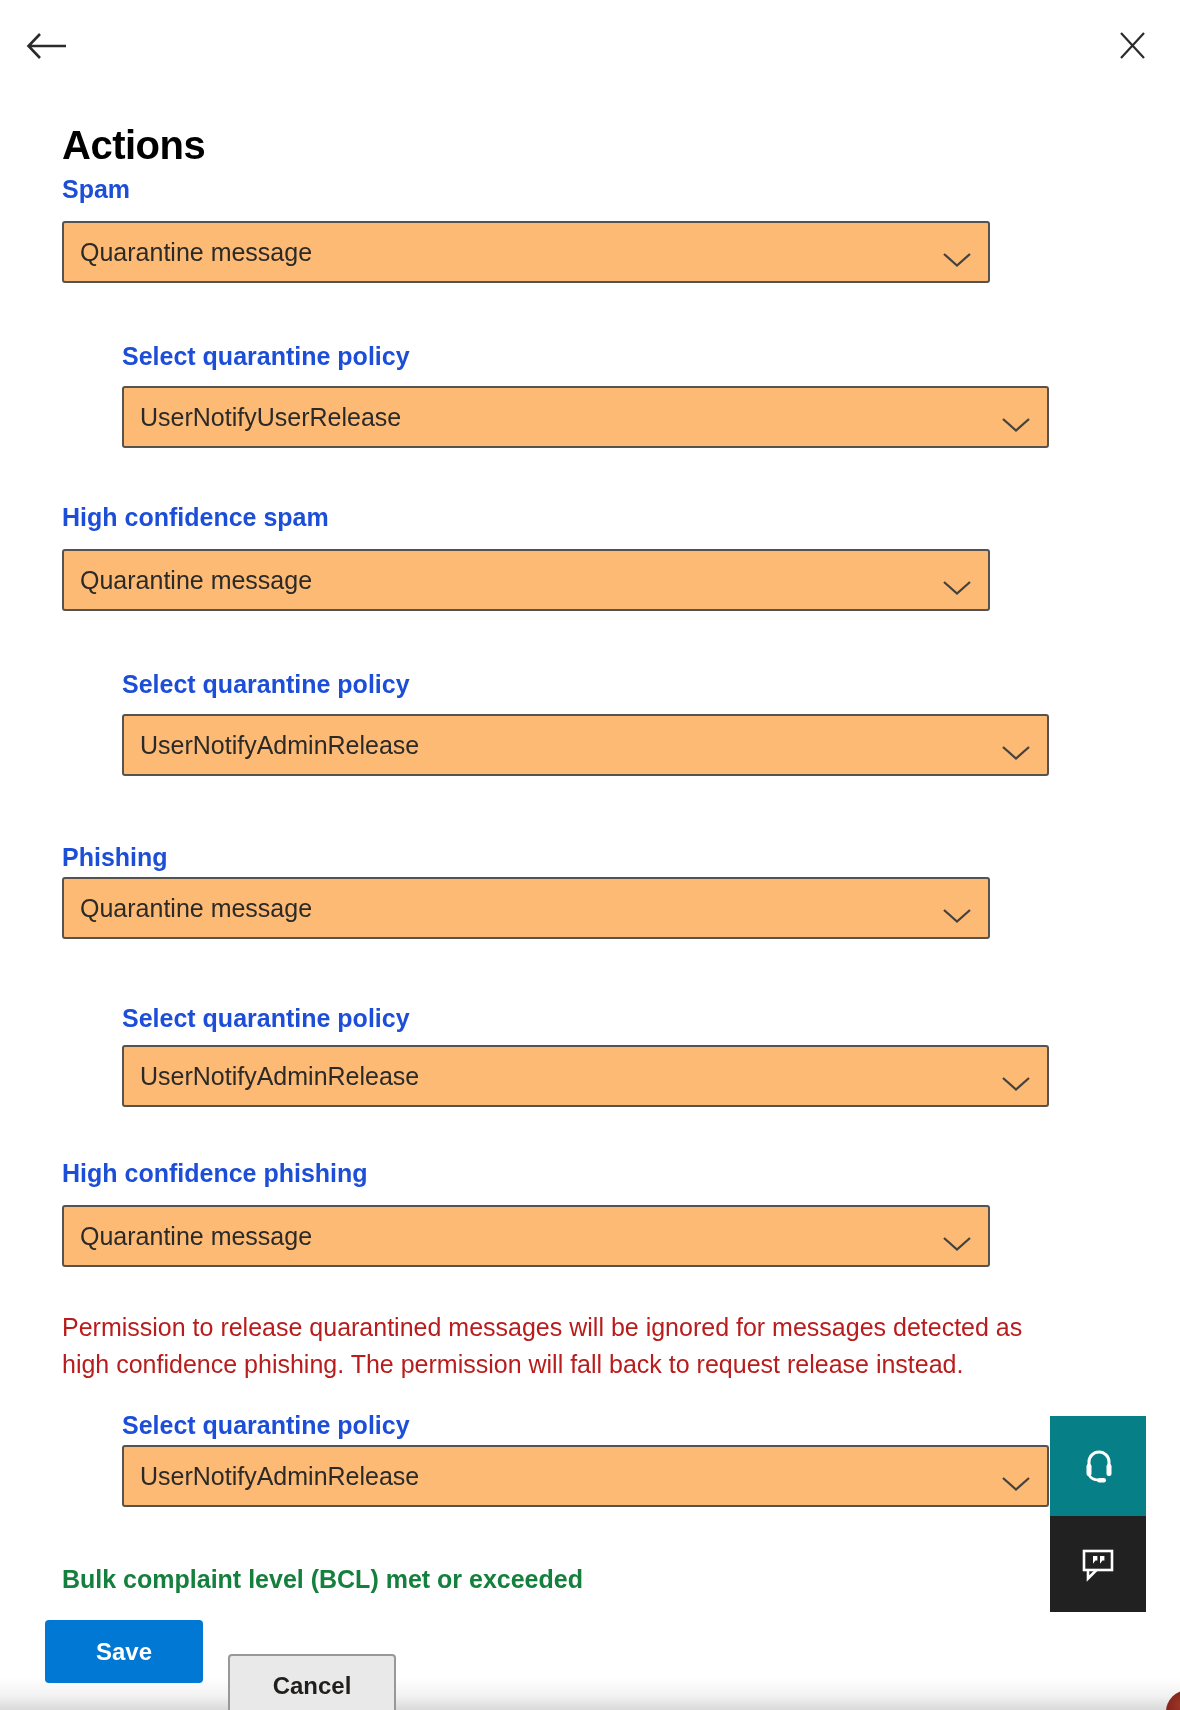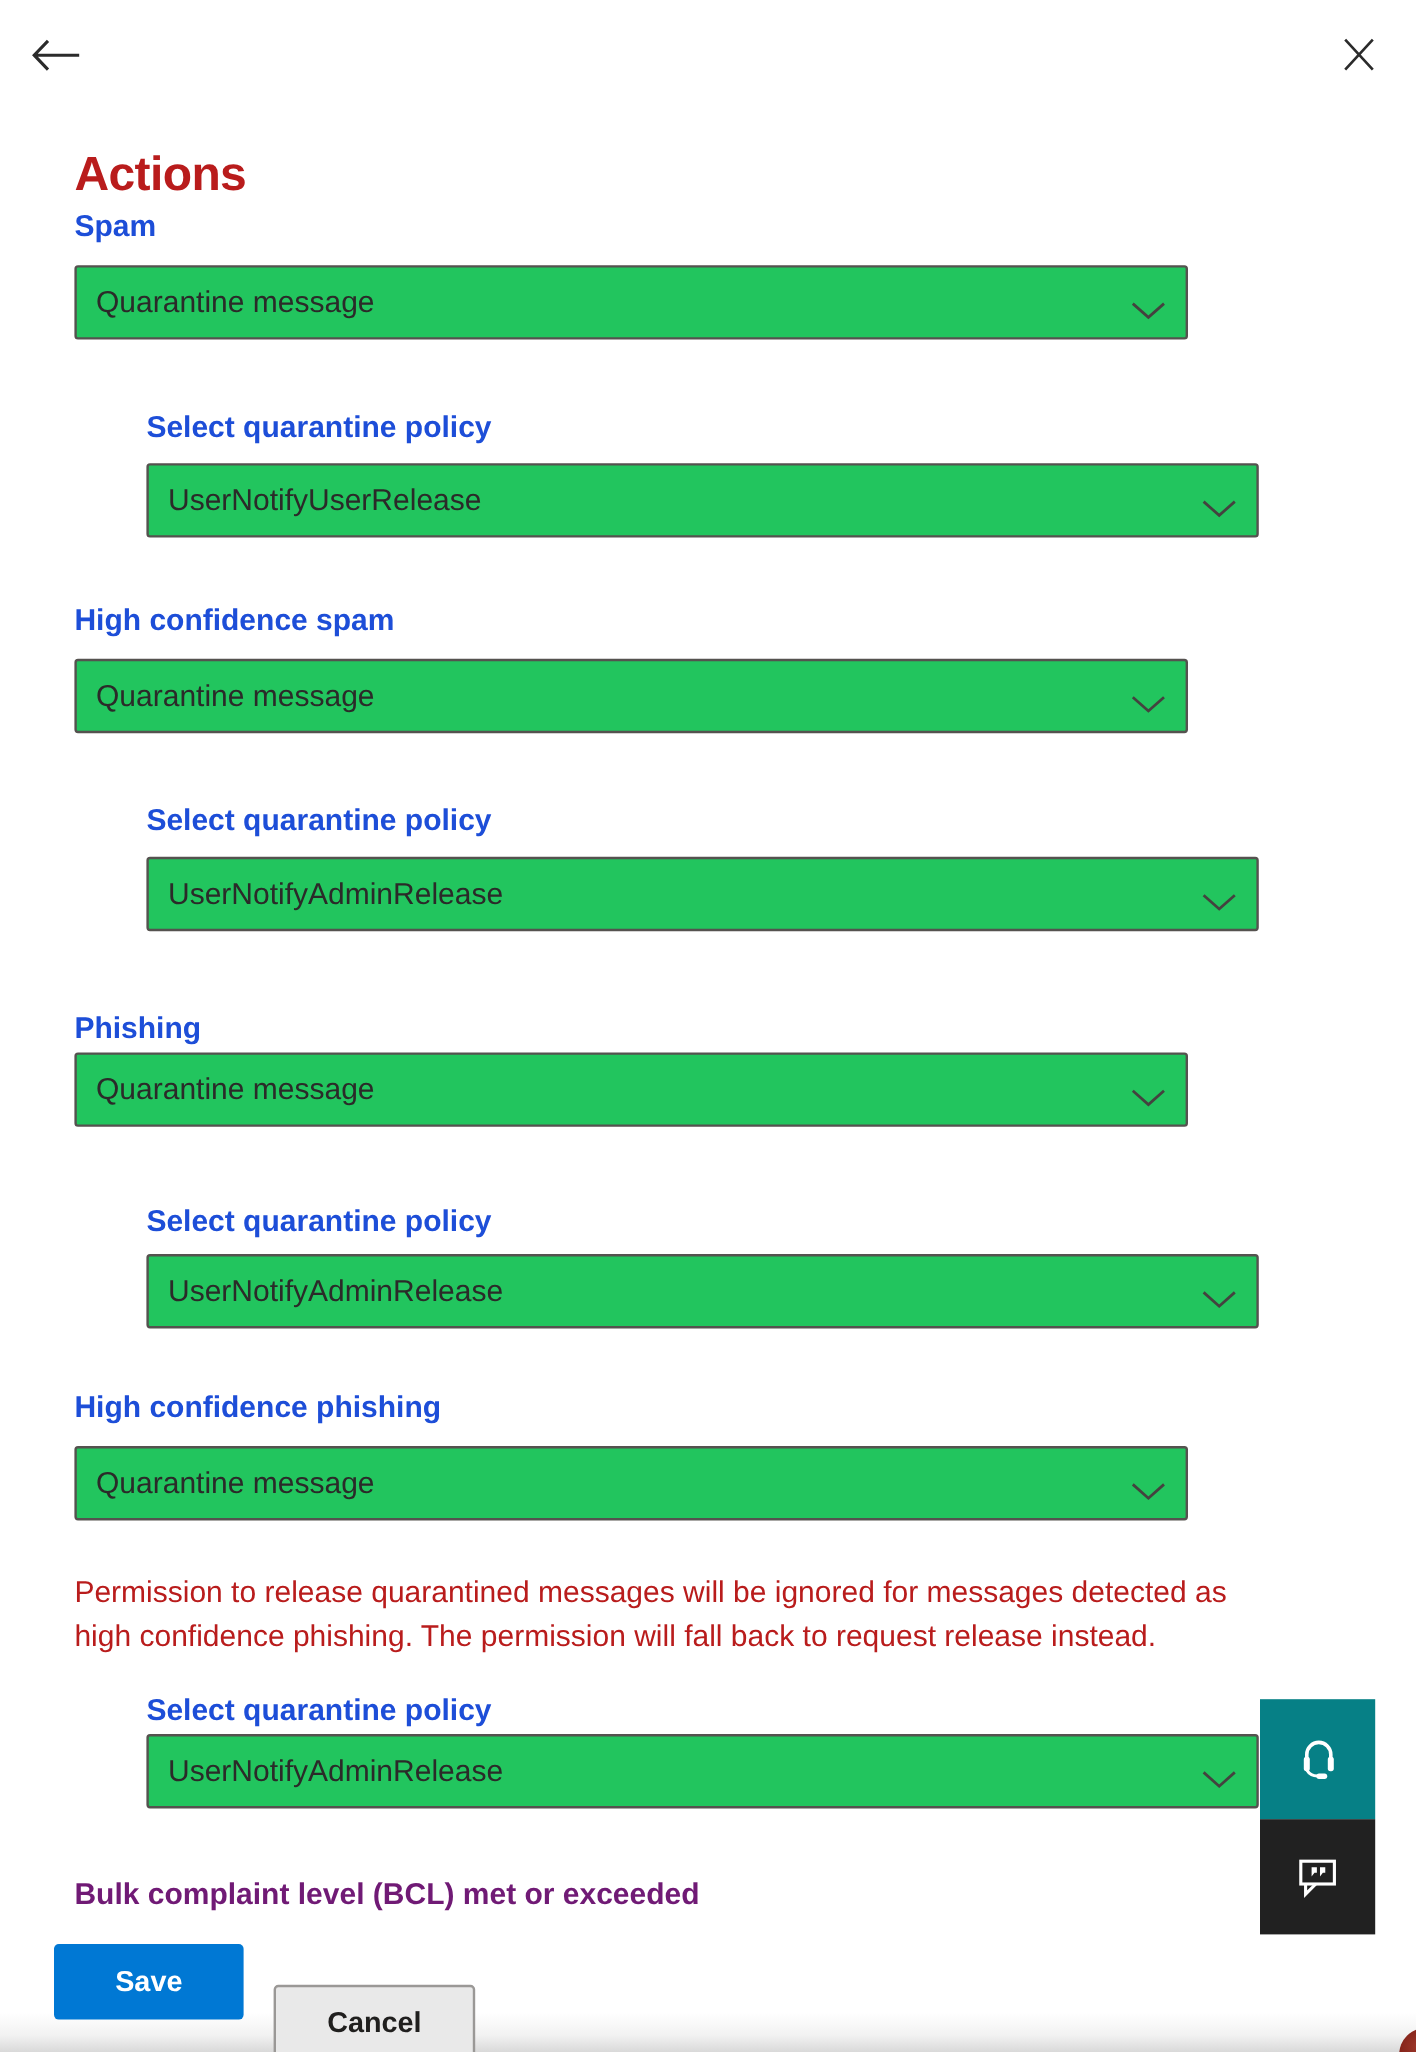--- a/index.html
+++ b/index.html
@@ -10,48 +10,48 @@
     color:#252423;
   }
   .abs{position:absolute;}
 
   
   .icon-btn{position:absolute;display:flex;align-items:center;justify-content:center;cursor:pointer;background:transparent;border:none;padding:0;}
   #back-btn{left:22px;top:28px;width:48px;height:38px;}
   #close-btn{left:1112px;top:26px;width:40px;height:40px;}
 
   
-  .page-title{left:62px;top:94px;font-size:40px;line-height:48px;font-weight:700;color:#b91c1c;letter-spacing:-0.5px;text-align:center;}
+  .page-title{left:62px;top:94px;font-size:40px;line-height:48px;font-weight:700;color:#000000;letter-spacing:-0.5px;text-align:center;}
 
   
   .field-label{font-size:25px;line-height:30px;font-weight:700;color:#1d4ed8;}
   .lab-main{left:62px;}
   .lab-ind{left:122px;}
 
   
   .combo{
     position:absolute;height:62px;box-sizing:border-box;
-    border:2px solid #55524f;border-radius:3px;background:#22c55e;
+    border:2px solid #55524f;border-radius:3px;background:#fdba74;
     display:flex;align-items:center;
     padding:0 56px 0 16px;font-size:25px;color:#2b2a29;cursor:pointer;
   }
   .combo-main{left:62px;width:928px;}
   .combo-ind{left:122px;width:927px;}
   .combo .chev{position:absolute;right:16px;top:50%;margin-top:-7px;}
 
   
   #s1-label{top:174px;} #s1-combo{top:221px;} #s1-plabel{top:341px;} #s1-pcombo{top:386px;}
   #s2-label{top:502px;} #s2-combo{top:549px;} #s2-plabel{top:669px;} #s2-pcombo{top:714px;}
   #s3-label{top:830px;margin-top:12px;} #s3-combo{top:877px;} #s3-plabel{top:1003px;} #s3-pcombo{top:1045px;}
   #s4-label{top:1158px;} #s4-combo{top:1205px;}
   #s4-plabel{top:1410px;} #s4-pcombo{top:1445px;}
 
   .note{left:62px;top:1309px;width:1090px;font-size:25px;line-height:37px;color:#b91c1c;}
 
-  #bulk-label{left:62px;top:1564px;font-size:25px;line-height:30px;font-weight:700;color:#701a75;white-space:nowrap;}
+  #bulk-label{left:62px;top:1564px;font-size:25px;line-height:30px;font-weight:700;color:#15803d;white-space:nowrap;}
 
   
   #footer{
     left:0;top:1593px;width:1168px;height:117px;
     background:linear-gradient(180deg,#ffffff 0%,#ffffff 72%,#f2f2f2 88%,#d9d9d9 100%);
     padding-left:38px;
   }
   .btn{position:absolute;top:27px;height:63px;border-radius:4px;font-family:"Liberation Sans",sans-serif;
        font-size:24px;font-weight:700;cursor:pointer;display:flex;align-items:center;justify-content:center;}
   #save-btn{left:45px;width:158px;background:#0078d4;color:#ffffff;border:none;}

